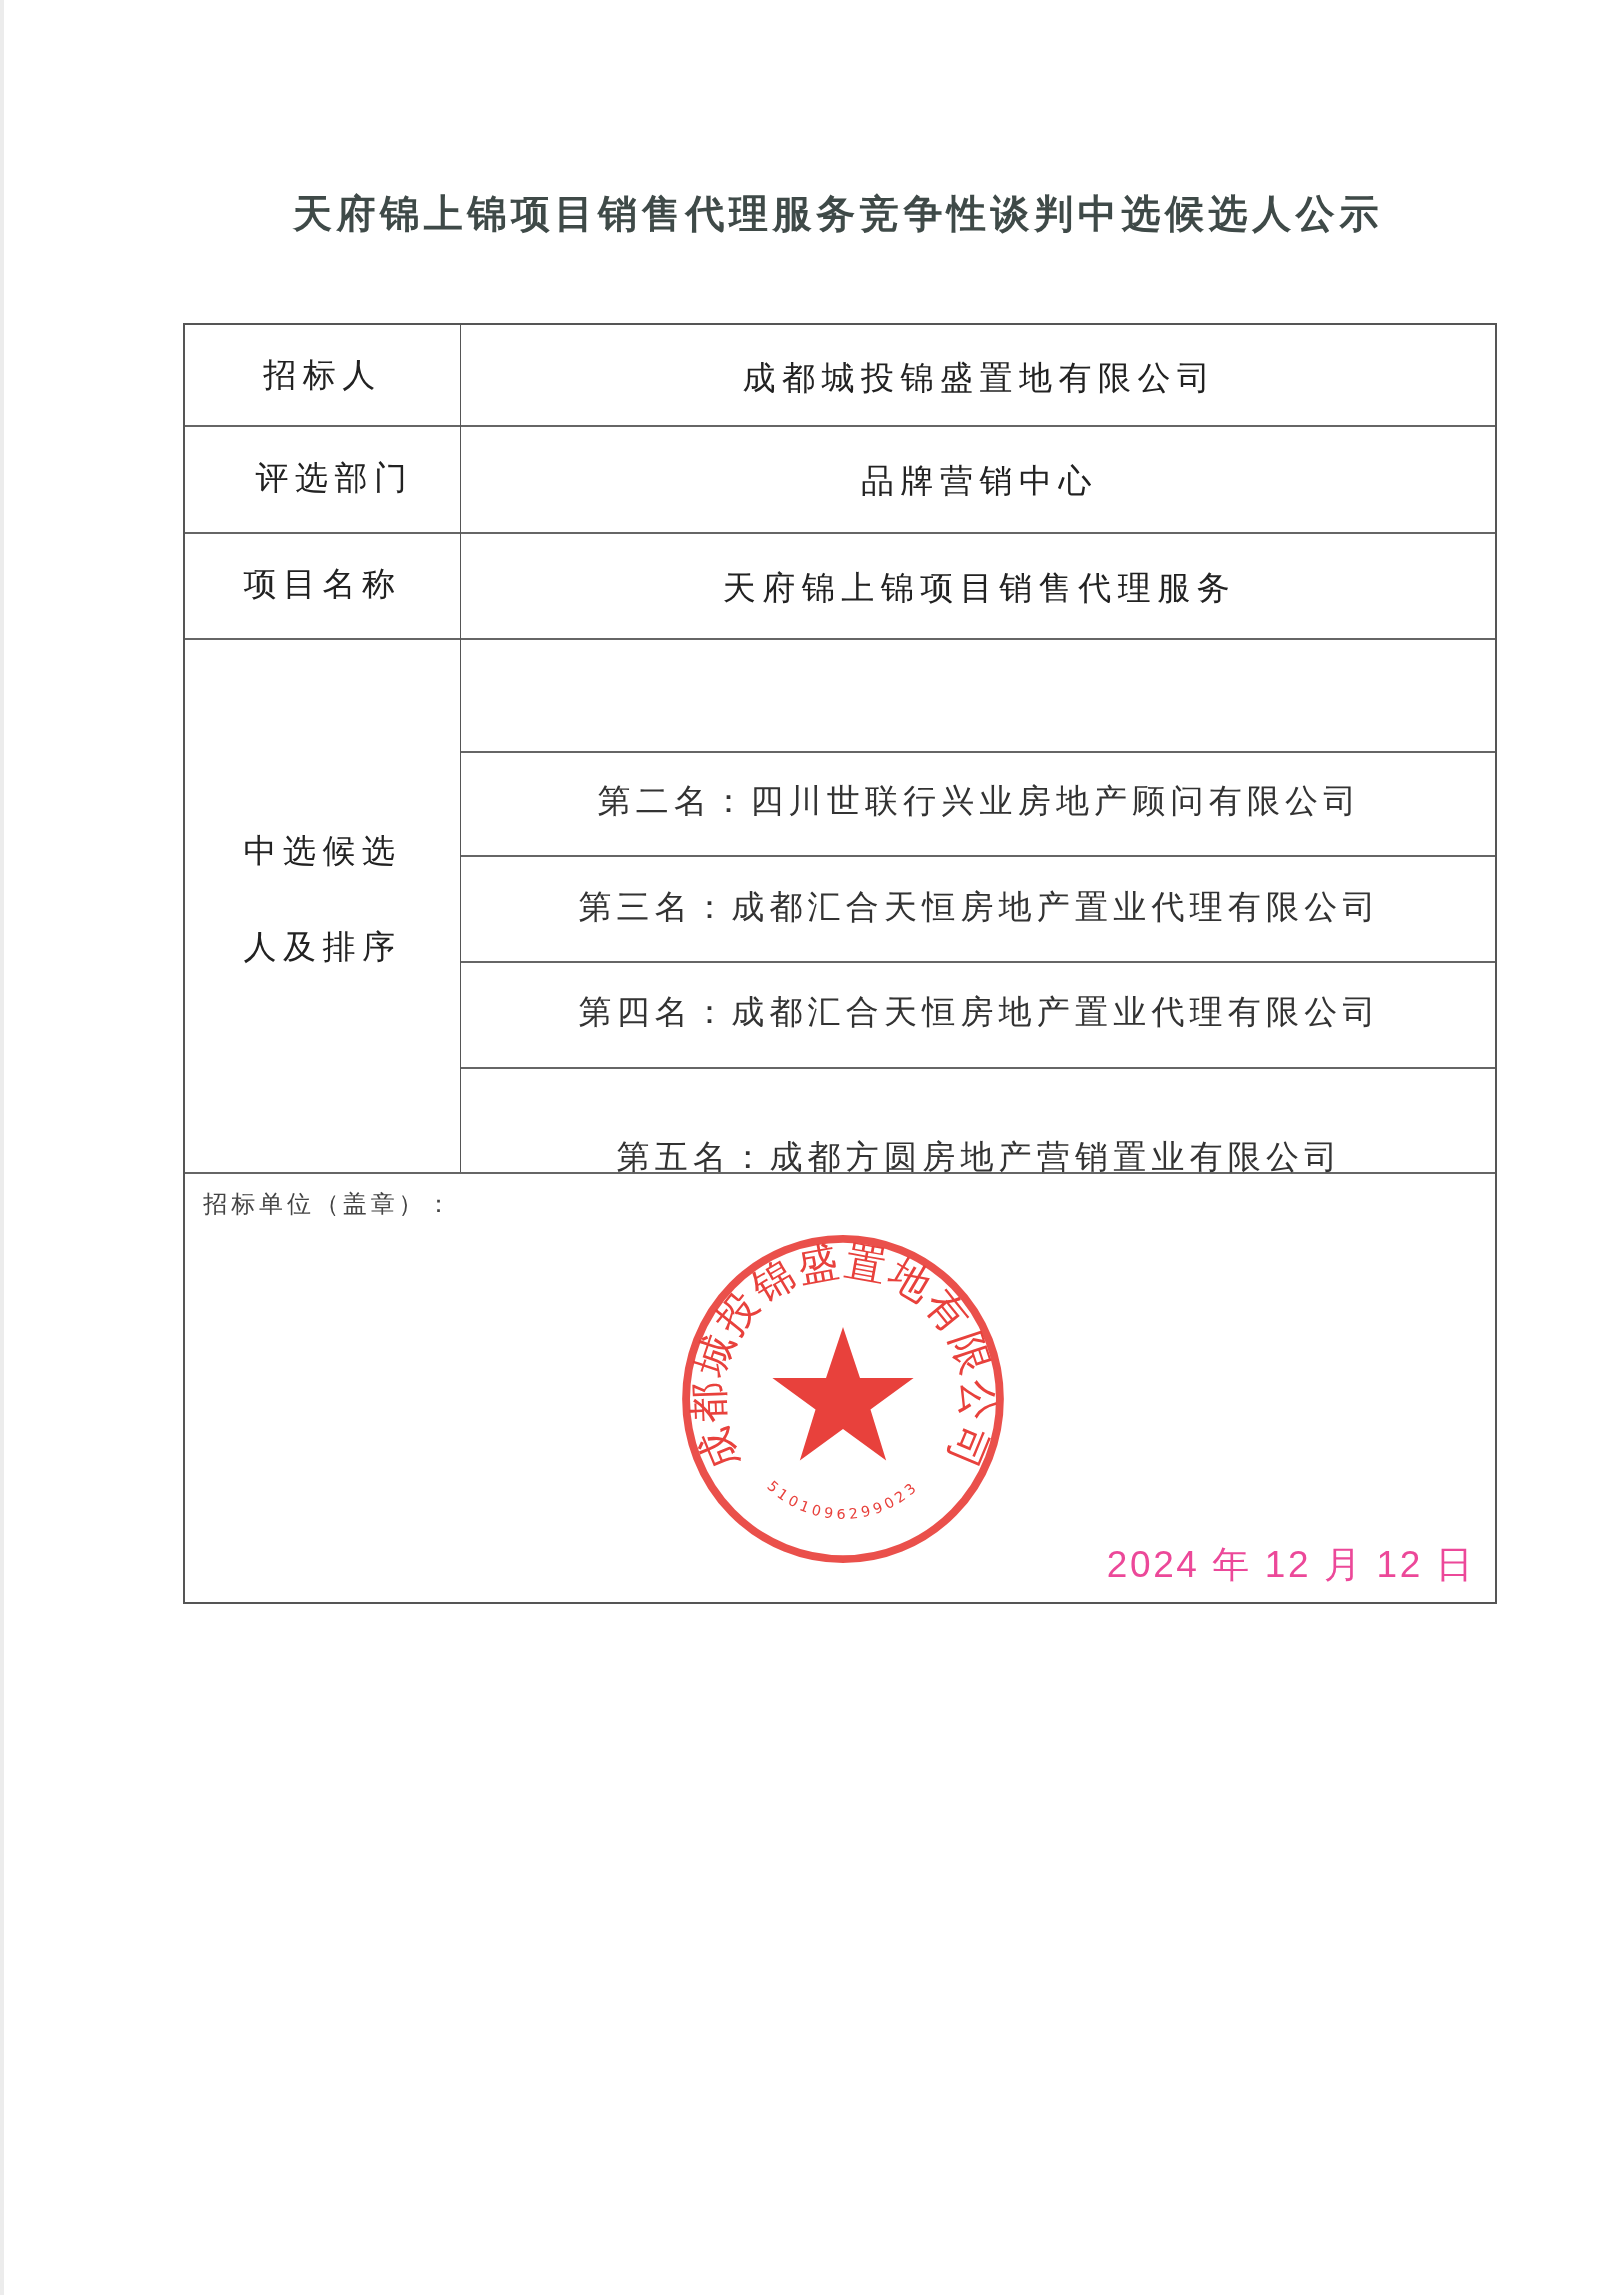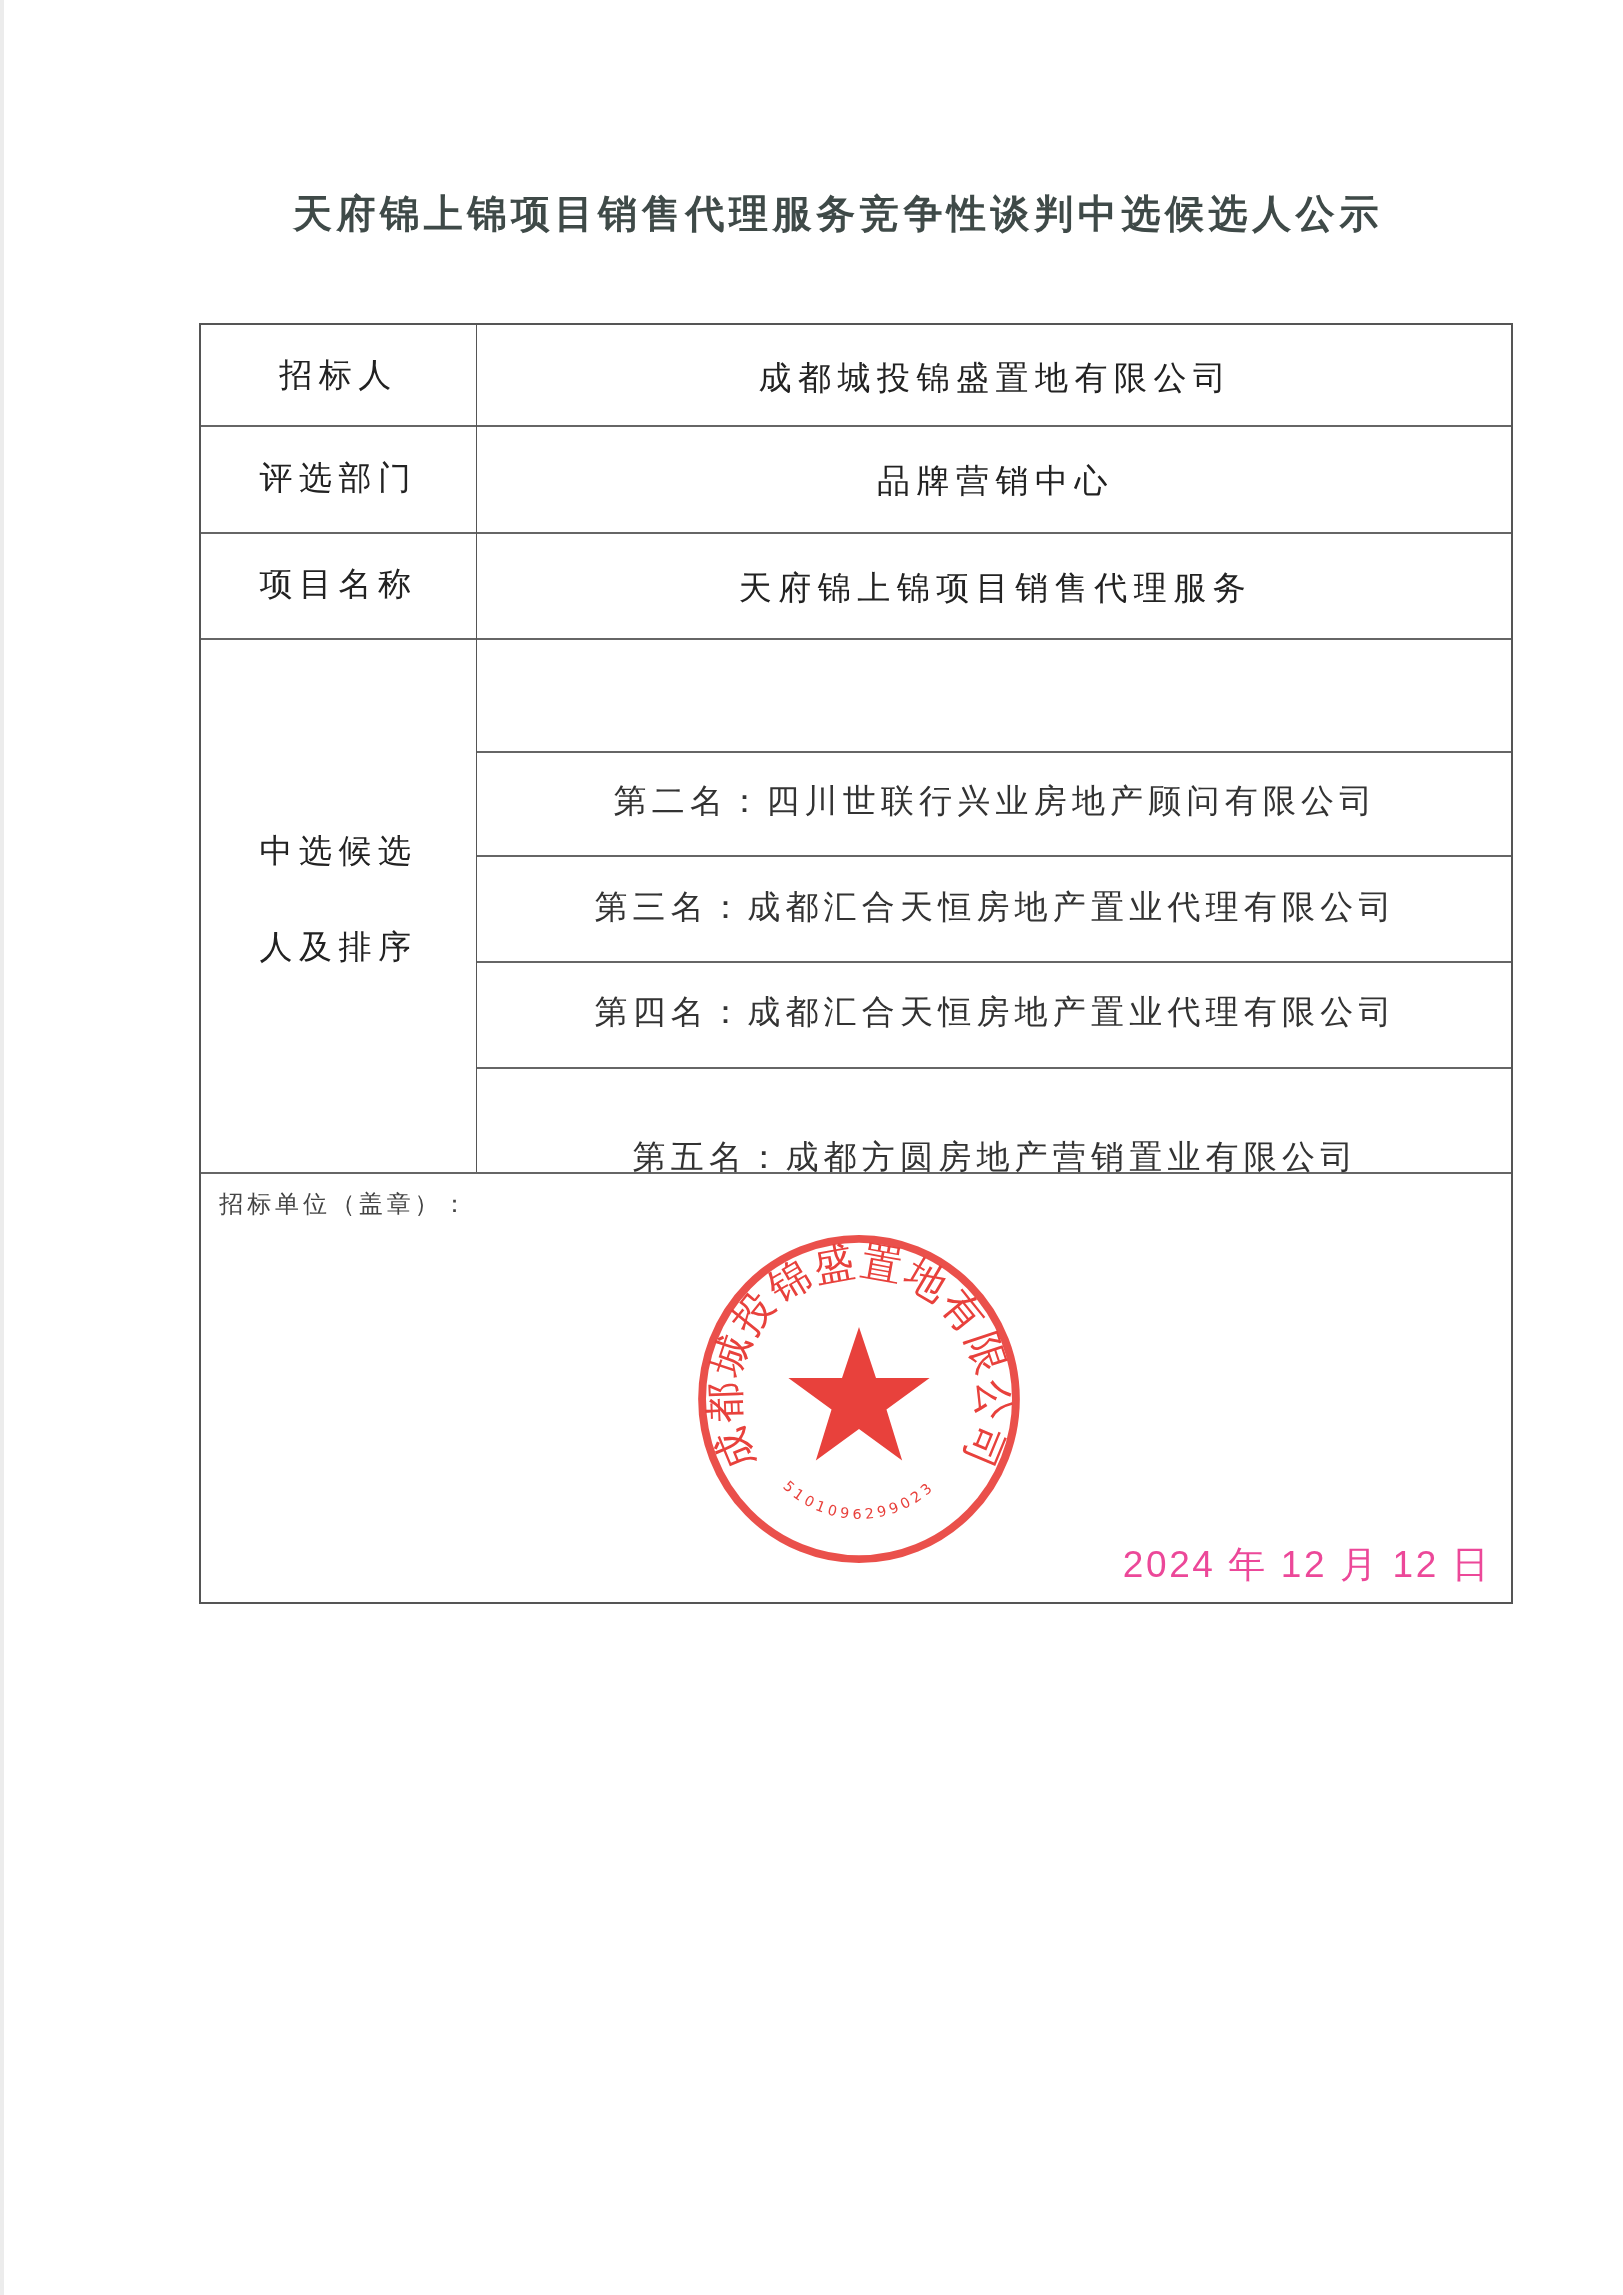--- a/index.html
+++ b/index.html
@@ -7,21 +7,21 @@
     width:1624px; height:2295px; background:#ffffff; position:relative; overflow:hidden;
     font-family:"DejaVu Sans", "Liberation Sans", sans-serif; color:#2a2e2e;
   }
   .scan-edge { position:absolute; left:0; top:0; width:3.9px; height:2295px; background:#ececec; }
   .title {
     position:absolute; left:0; width:1676px; top:187px; text-align:center;
     font-size:39px; letter-spacing:4.6px; color:#3f4a48; font-weight:bold;
   }
   .table {
     position:absolute; left:183px; top:323px; width:1314px; height:1281px;
-    border:2px solid #555; box-sizing:border-box;margin-left:16px;
+    border:2px solid #555; box-sizing:border-box;
   }
   .hline { position:absolute; height:2px; background:#666; }
   .vline { position:absolute; width:1.3px; background:#555; }
   .cell-text {
     position:absolute; font-size:33px; letter-spacing:6.5px; color:#222; text-align:center;
     white-space:nowrap;
   }
   .label { left:0; width:275px; }
   .value { left:275px; width:1039px; }
   .cand { left:275px; width:1039px; font-size:33px; letter-spacing:5.2px; color:#333; }
@@ -50,21 +50,21 @@
   <div class="hline" style="left:275px;width:1035px;top:530px;"></div>
   <div class="hline" style="left:275px;width:1035px;top:636px;"></div>
   <div class="hline" style="left:275px;width:1035px;top:742px;"></div>
   <div class="hline" style="left:0;width:1310px;top:847px;"></div>
 
   <div class="vline" style="left:275px;top:0;height:847px;"></div>
 
   <div class="cell-text label" style="top:27.5px;">招标人</div>
   <div class="cell-text value" style="top:31px;">成都城投锦盛置地有限公司</div>
 
-  <div class="cell-text label" style="top:131px;">评选部门</div>
+  <div class="cell-text label" style="top:131px;padding-left:12px;">评选部门</div>
   <div class="cell-text value" style="top:134px;">品牌营销中心</div>
 
   <div class="cell-text label" style="top:237px;">项目名称</div>
   <div class="cell-text value" style="top:241px;">天府锦上锦项目销售代理服务</div>
 
   <div class="cell-text label" style="top:504px;">中选候选</div>
   <div class="cell-text label" style="top:600px;">人及排序</div>
 
   <div class="cell-text cand" style="top:454px;">第二名：四川世联行兴业房地产顾问有限公司</div>
   <div class="cell-text cand" style="top:560px;">第三名：成都汇合天恒房地产置业代理有限公司</div>

